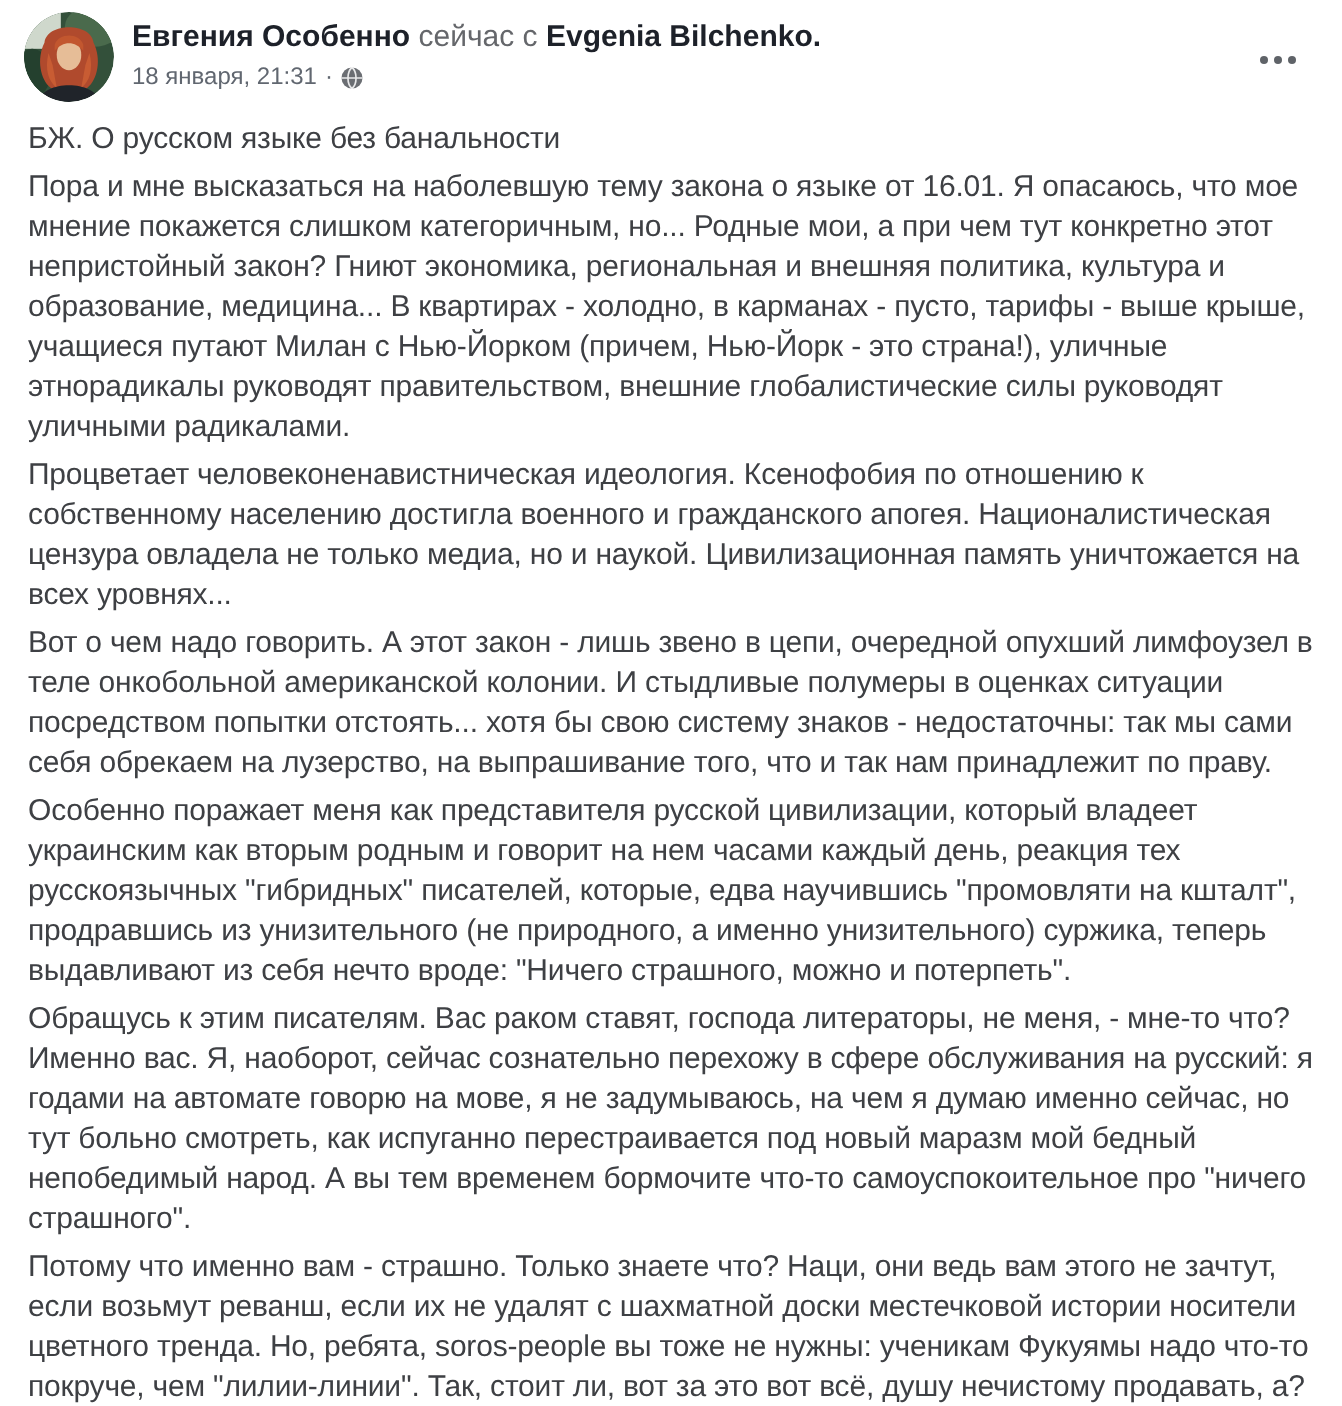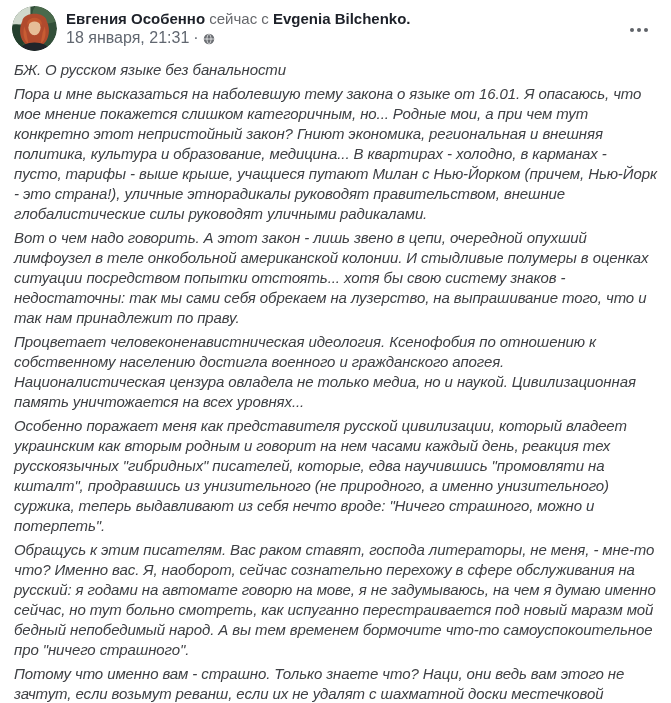--- a/index.html
+++ b/index.html
@@ -52,21 +52,21 @@
     cursor: pointer;
   }
   .connector {
     font-weight: 400;
     color: #65676b;
     margin-top: 16px;
   }
   .meta-line {
     display: flex;
     align-items: center;
-    font-size: 16px;
+    font-size: 12px;
     line-height: 18px;
     color: #616770;
     margin-top: 1px;
   }
   .meta-dot {
     margin: 0 4px;
     color: #616770;
   }
   .globe-icon {
     display: inline-flex;
@@ -95,21 +95,20 @@
   
   .post-body {
     margin-top: 9px;
   }
   .post-body p {
     margin: 0 0 4px 0;
     font-size: 15px;
     line-height: 20px;
     color: #3e4044;
     letter-spacing: -0.1px;
-    font-style: italic;
   }
 </style>
 </head>
 <body>
 
 <div class="post">
 
   <div class="post-header">
 
     <div class="avatar">
@@ -155,20 +154,20 @@
     <div class="menu-btn">
       <i></i>
       <i></i>
       <i></i>
     </div>
   </div>
 
   <div class="post-body">
     <p>БЖ. О русском языке без банальности</p>
     <p>Пора и мне высказаться на наболевшую тему закона о языке от 16.01. Я опасаюсь, что мое мнение покажется слишком категоричным, но... Родные мои, а при чем тут конкретно этот непристойный закон? Гниют экономика, региональная и внешняя политика, культура и образование, медицина... В квартирах - холодно, в карманах - пусто, тарифы - выше крыше, учащиеся путают Милан с Нью-Йорком (причем, Нью-Йорк - это страна!), уличные этнорадикалы руководят правительством, внешние глобалистические силы руководят уличными радикалами.</p>
+    <p>Процветает человеконенавистническая идеология. Ксенофобия по отношению к собственному населению достигла военного и гражданского апогея. Националистическая цензура овладела не только медиа, но и наукой. Цивилизационная память уничтожается на всех уровнях...</p>
     <p>Вот о чем надо говорить. А этот закон - лишь звено в цепи, очередной опухший лимфоузел в теле онкобольной американской колонии. И стыдливые полумеры в оценках ситуации посредством попытки отстоять... хотя бы свою систему знаков - недостаточны: так мы сами себя обрекаем на лузерство, на выпрашивание того, что и так нам принадлежит по праву.</p>
-    <p>Процветает человеконенавистническая идеология. Ксенофобия по отношению к собственному населению достигла военного и гражданского апогея. Националистическая цензура овладела не только медиа, но и наукой. Цивилизационная память уничтожается на всех уровнях...</p>
     <p>Особенно поражает меня как представителя русской цивилизации, который владеет украинским как вторым родным и говорит на нем часами каждый день, реакция тех русскоязычных "гибридных" писателей, которые, едва научившись "промовляти на кшталт", продравшись из унизительного (не природного, а именно унизительного) суржика, теперь выдавливают из себя нечто вроде: "Ничего страшного, можно и потерпеть".</p>
     <p>Обращусь к этим писателям. Вас раком ставят, господа литераторы, не меня, - мне-то что? Именно вас. Я, наоборот, сейчас сознательно перехожу в сфере обслуживания на русский: я годами на автомате говорю на мове, я не задумываюсь, на чем я думаю именно сейчас, но тут больно смотреть, как испуганно перестраивается под новый маразм мой бедный непобедимый народ. А вы тем временем бормочите что-то самоуспокоительное про "ничего страшного".</p>
     <p>Потому что именно вам - страшно. Только знаете что? Наци, они ведь вам этого не зачтут, если возьмут реванш, если их не удалят с шахматной доски местечковой истории носители цветного тренда. Но, ребята, soros-people вы тоже не нужны: ученикам Фукуямы надо что-то покруче, чем "лилии-линии". Так, стоит ли, вот за это вот всё, душу нечистому продавать, а?</p>
   </div>
 
 </div>
 
 </body></html>

